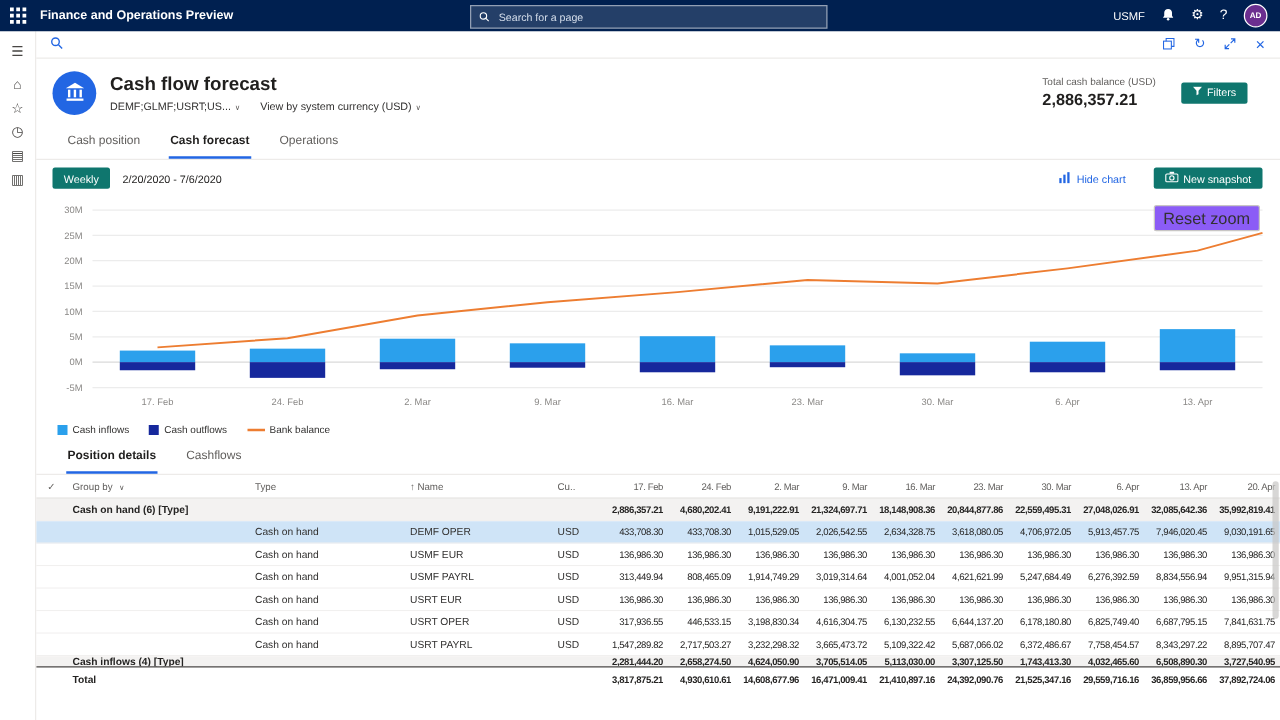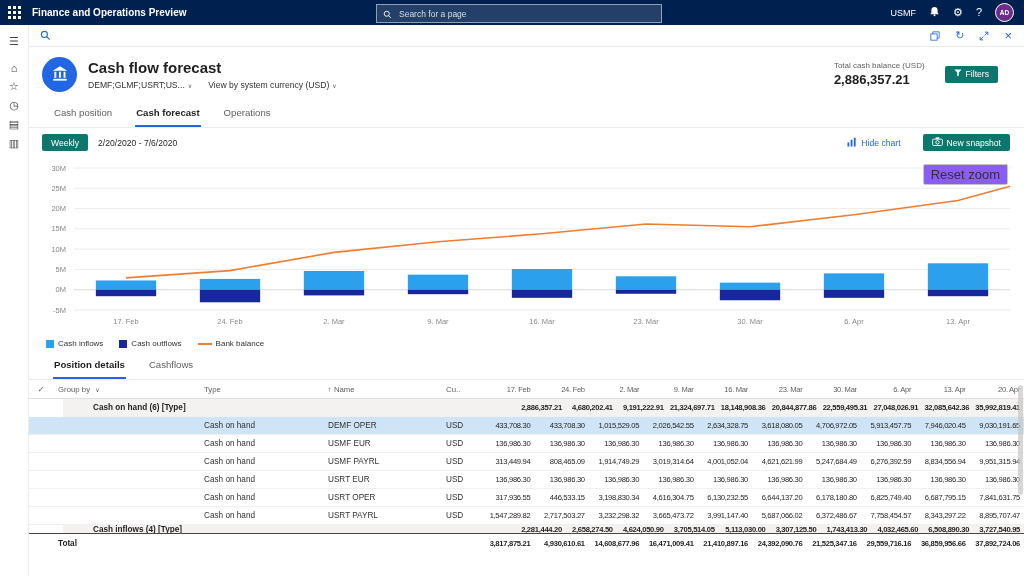--- a/index.html
+++ b/index.html
@@ -61,21 +61,21 @@
   .legend{position:absolute;top:339px;left:46px;display:flex;gap:16px;align-items:center;font-size:8px;color:#323130;}
   .lg-item{display:flex;align-items:center;gap:4px;}
   .lg-sq{width:8px;height:8px;display:inline-block;}
   .lg-line{width:14px;height:2px;display:inline-block;}
 
   
   .table{position:absolute;top:381px;left:28px;right:0;bottom:0;--cols:26px 146px 124px 118px 38px repeat(10,1fr);font-size:8.2px;}
   .thead,.trow,.total-row{display:grid;grid-template-columns:var(--cols);align-items:center;}
   .thead{height:17px;color:#605E5C;border-bottom:1px solid #E1DFDD;font-size:7.8px;}
   .trow{height:17px;border-bottom:1px solid #F1F0EF;background:#fff;cursor:pointer;}
-  .trow.group-row{background:#F3F2F1;margin-left:35px;}
+  .trow.group-row{background:#F3F2F1;}
   .group-row .glabel,.group-row .num{font-weight:bold;}
   .trow.selected{background:#CFE4F7;}
   .trow.clipped{height:8px;overflow:hidden;border-bottom:none;}
   .td,.th{overflow:hidden;white-space:nowrap;}
   .check{text-align:center;color:#605E5C;}
   .num{text-align:right;padding-right:4px;font-size:7.6px;letter-spacing:-0.3px;}
   .glabel{padding-left:4px;}
   .dtype,.dname,.dcur{padding-left:4px;color:#323130;}
   .sort{color:#605E5C;margin-right:2px;}
   .total-row{height:19px;border-top:1px solid #484644;background:#fff;font-weight:bold;}
@@ -416,21 +416,21 @@
         <div class="trow">
           <div class="td check"></div>
           <div class="td glabel"></div>
           <div class="td dtype">Cash on hand</div>
           <div class="td dname">USRT PAYRL</div>
           <div class="td dcur">USD</div>
           <div class="td num">1,547,289.82</div>
           <div class="td num">2,717,503.27</div>
           <div class="td num">3,232,298.32</div>
           <div class="td num">3,665,473.72</div>
-          <div class="td num">3,991,147.40</div>
+          <div class="td num">5,109,322.42</div>
           <div class="td num">5,687,066.02</div>
           <div class="td num">6,372,486.67</div>
           <div class="td num">7,758,454.57</div>
           <div class="td num">8,343,297.22</div>
           <div class="td num">8,895,707.47</div>
         </div>
         <div class="trow group-row clipped">
           <div class="td check"></div>
           <div class="td glabel">Cash inflows (4) [Type]</div>
           <div class="td dtype"></div>

